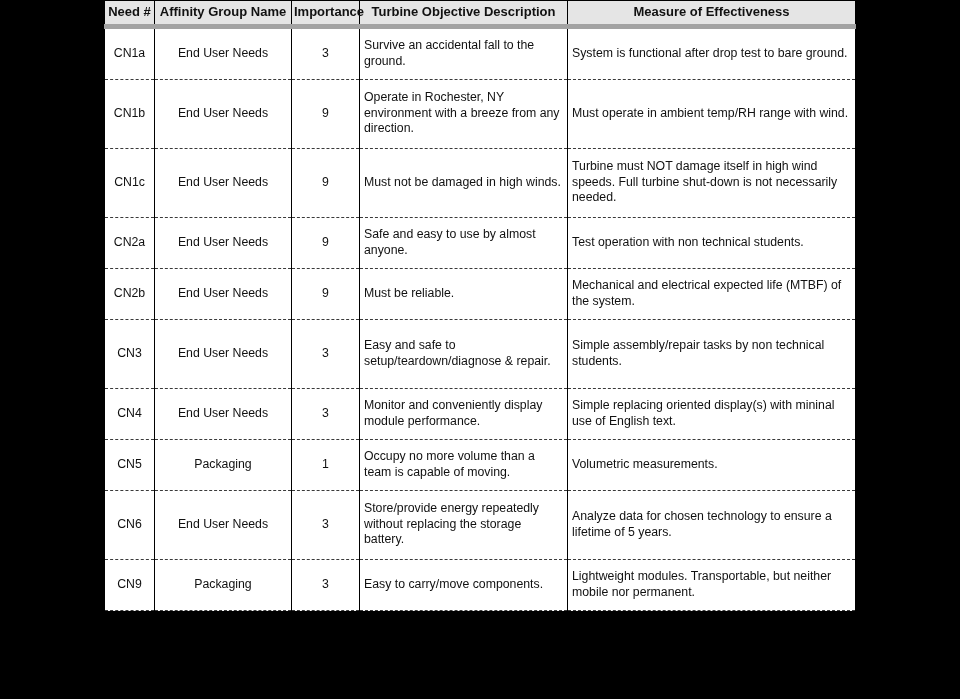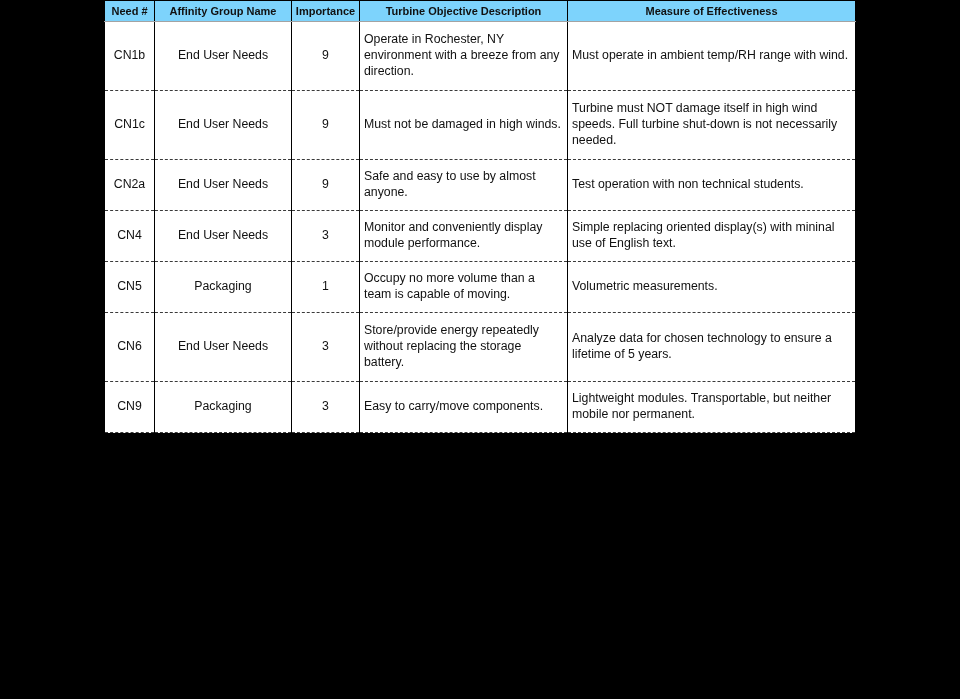--- a/index.html
+++ b/index.html
@@ -33,26 +33,26 @@
     border-top: 1px dashed #3a3a3a;
     border-bottom: 1px dashed #3a3a3a;
     font-size: 12.3px;
     color: #111111;
     padding: 3px 4px;
     vertical-align: middle;
     line-height: 1.28;
   }
   table.needs-table thead th {
     border-top: 1px solid #000;
-    border-bottom: 1px solid #a3a3a3;
+    border-bottom: 5px solid #a3a3a3;
     font-weight: bold;
     text-align: center;
     padding: 3px 2px;
-    font-size: 11px;
-    background: #7dd3fc;
+    font-size: 13px;
+    background: #e5e5e5;
     white-space: nowrap;
   }
   
   col.c-need  { width: 50px; }
   col.c-aff   { width: 137px; }
   col.c-imp   { width: 68px; }
   col.c-desc  { width: 208px; }
   col.c-moe   { width: 288px; }
 
   td.need, td.aff, td.imp { text-align: center; }
@@ -79,40 +79,61 @@
     <thead>
       <tr>
         <th>Need #</th>
         <th>Affinity Group Name</th>
         <th>Importance</th>
         <th>Turbine Objective Description</th>
         <th>Measure of Effectiveness</th>
       </tr>
     </thead>
     <tbody>
+      <tr class="r-h2">
+        <td class="need">CN1a</td>
+        <td class="aff">End User Needs</td>
+        <td class="imp">3</td>
+        <td class="desc">Survive an accidental fall to the ground.</td>
+        <td class="moe">System is functional after drop test to bare ground.</td>
+      </tr>
       <tr class="r-h3">
         <td class="need">CN1b</td>
         <td class="aff">End User Needs</td>
         <td class="imp">9</td>
         <td class="desc">Operate in Rochester, NY environment with a breeze from any direction.</td>
         <td class="moe">Must operate in ambient temp/RH range with wind.</td>
       </tr>
       <tr class="r-h3">
         <td class="need">CN1c</td>
         <td class="aff">End User Needs</td>
         <td class="imp">9</td>
         <td class="desc">Must not be damaged in high winds.</td>
         <td class="moe">Turbine must NOT damage itself in high wind speeds.  Full turbine shut-down is not necessarily needed.</td>
       </tr>
       <tr class="r-h2">
         <td class="need">CN2a</td>
         <td class="aff">End User Needs</td>
         <td class="imp">9</td>
         <td class="desc">Safe and easy to use by almost anyone.</td>
         <td class="moe">Test operation with non technical students.</td>
+      </tr>
+      <tr class="r-h2">
+        <td class="need">CN2b</td>
+        <td class="aff">End User Needs</td>
+        <td class="imp">9</td>
+        <td class="desc">Must be reliable.</td>
+        <td class="moe">Mechanical and electrical expected life (MTBF) of the system.</td>
+      </tr>
+      <tr class="r-h3">
+        <td class="need">CN3</td>
+        <td class="aff">End User Needs</td>
+        <td class="imp">3</td>
+        <td class="desc">Easy and safe to setup/teardown/diagnose &amp; repair.</td>
+        <td class="moe">Simple assembly/repair tasks by non technical students.</td>
       </tr>
       <tr class="r-h2">
         <td class="need">CN4</td>
         <td class="aff">End User Needs</td>
         <td class="imp">3</td>
         <td class="desc">Monitor and conveniently display module performance.</td>
         <td class="moe">Simple replacing oriented display(s) with mininal use of English text.</td>
       </tr>
       <tr class="r-h2">
         <td class="need">CN5</td>

